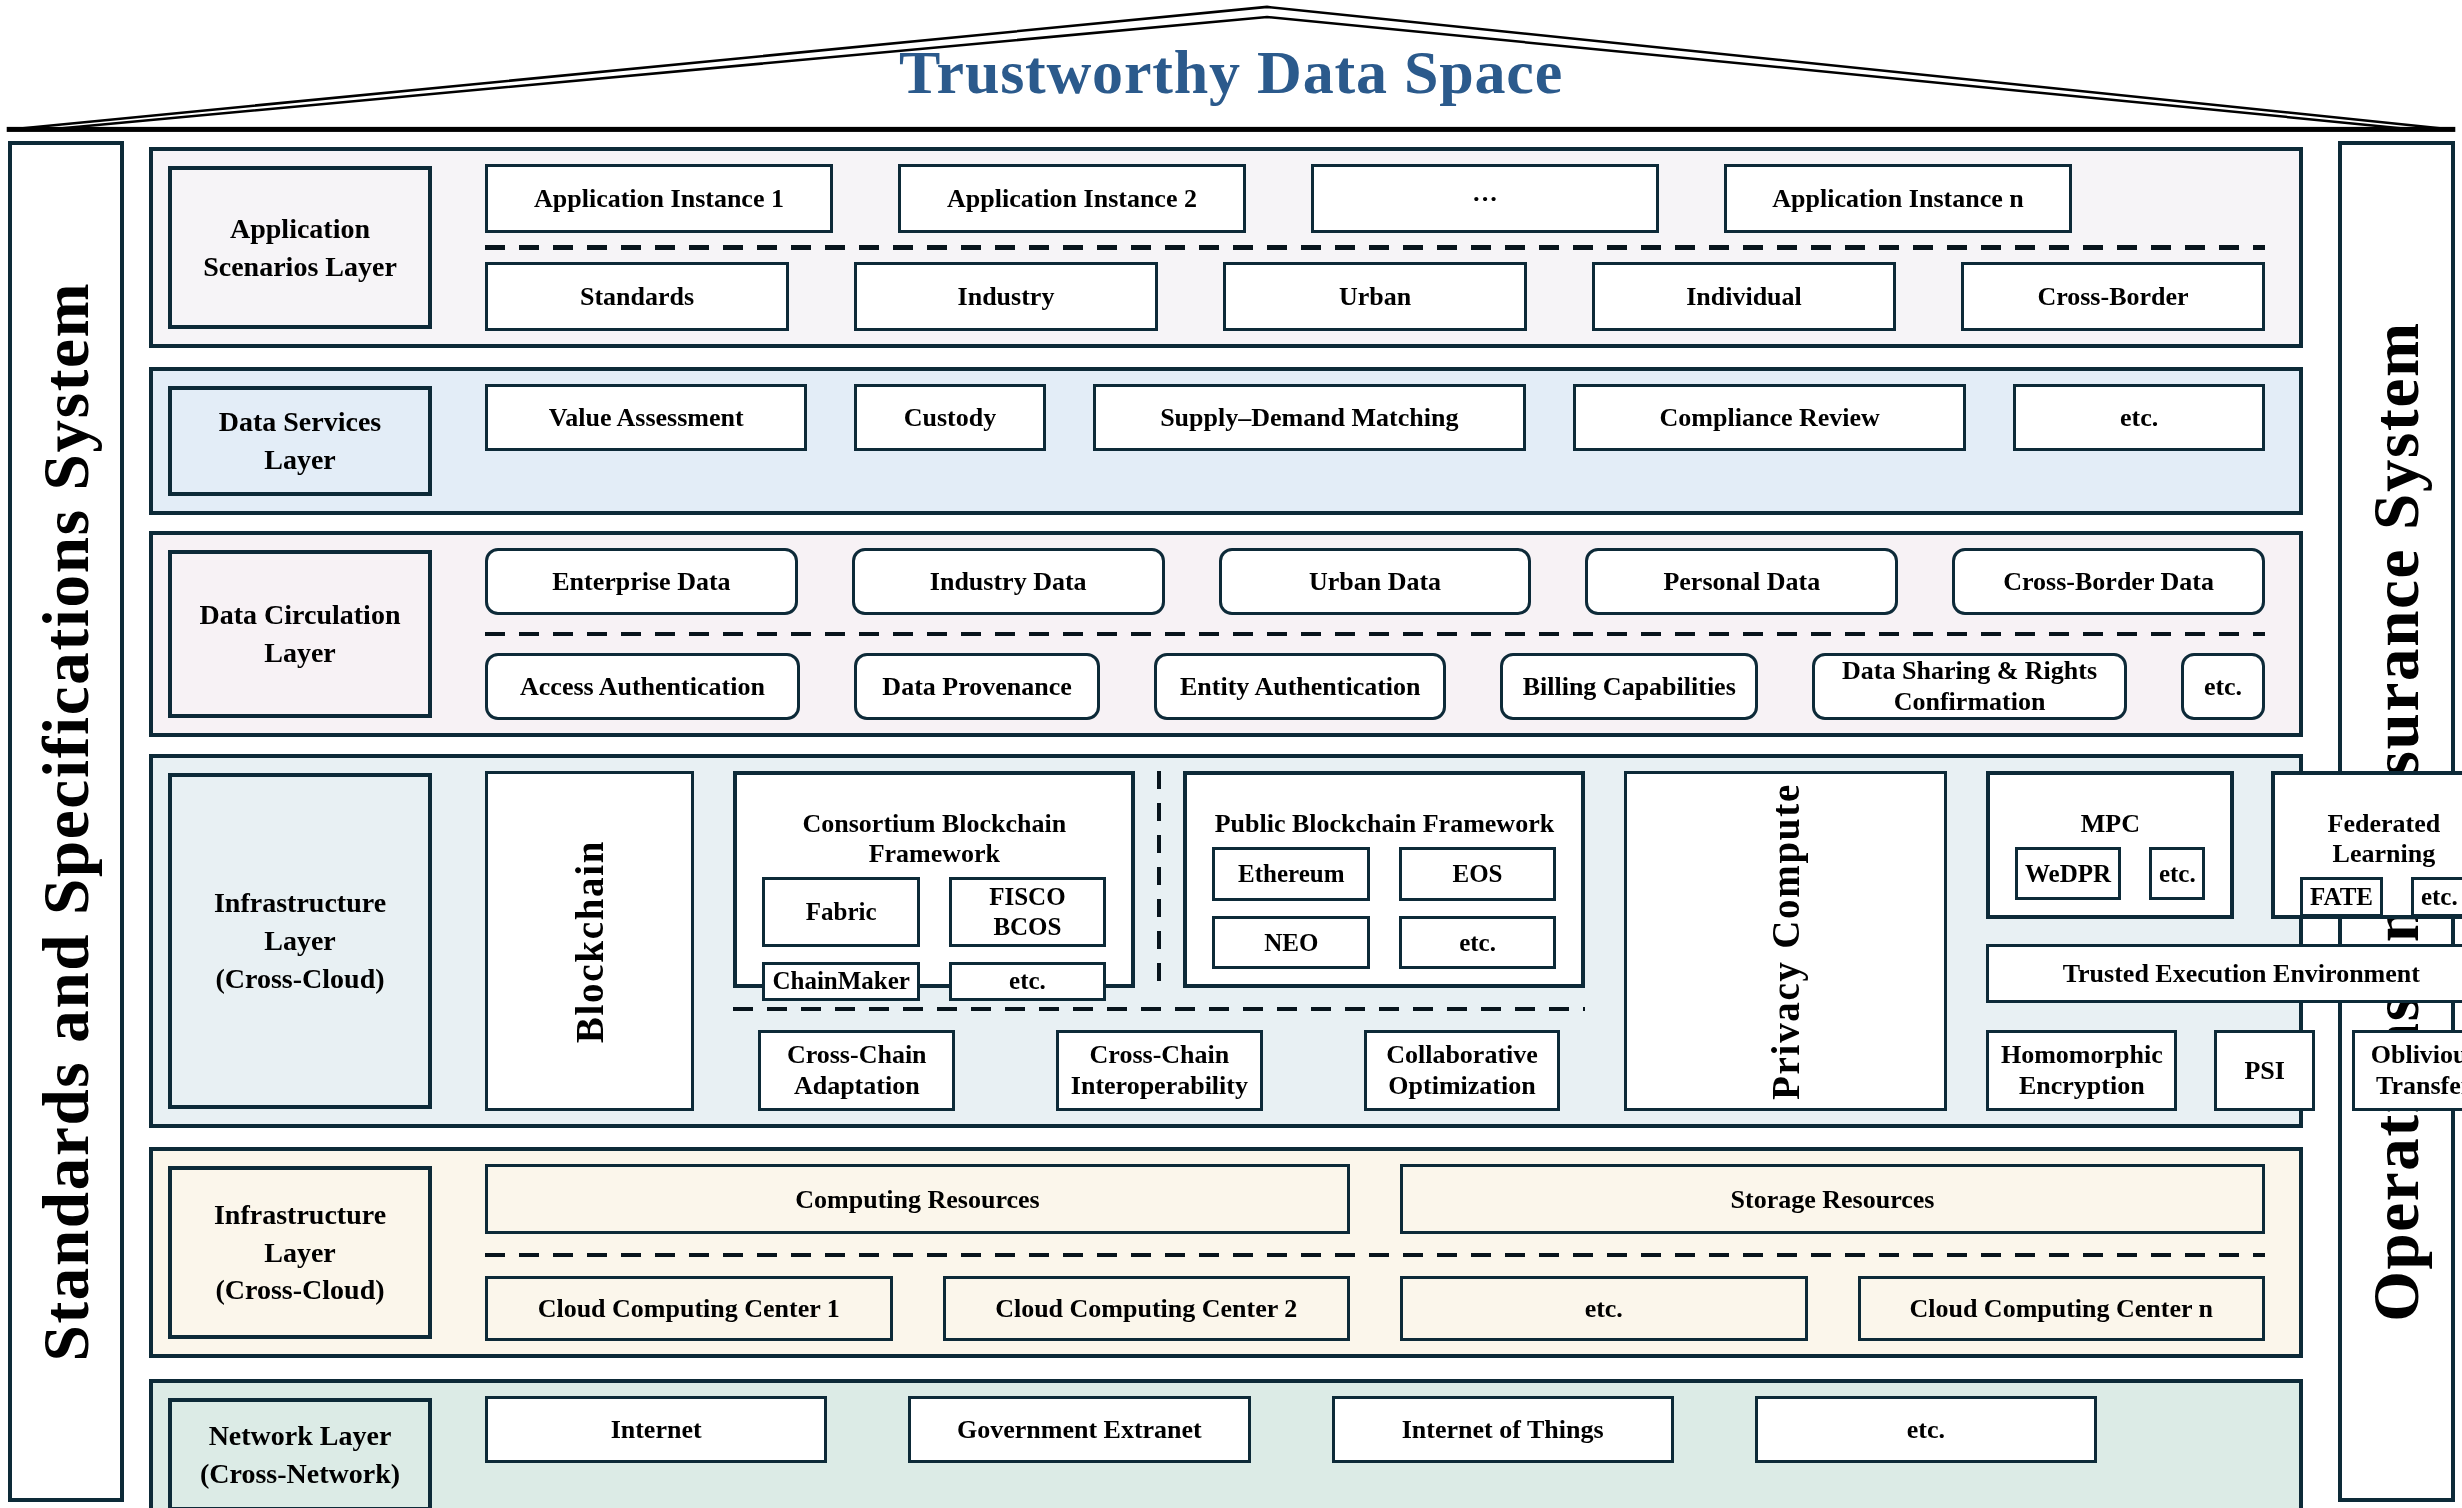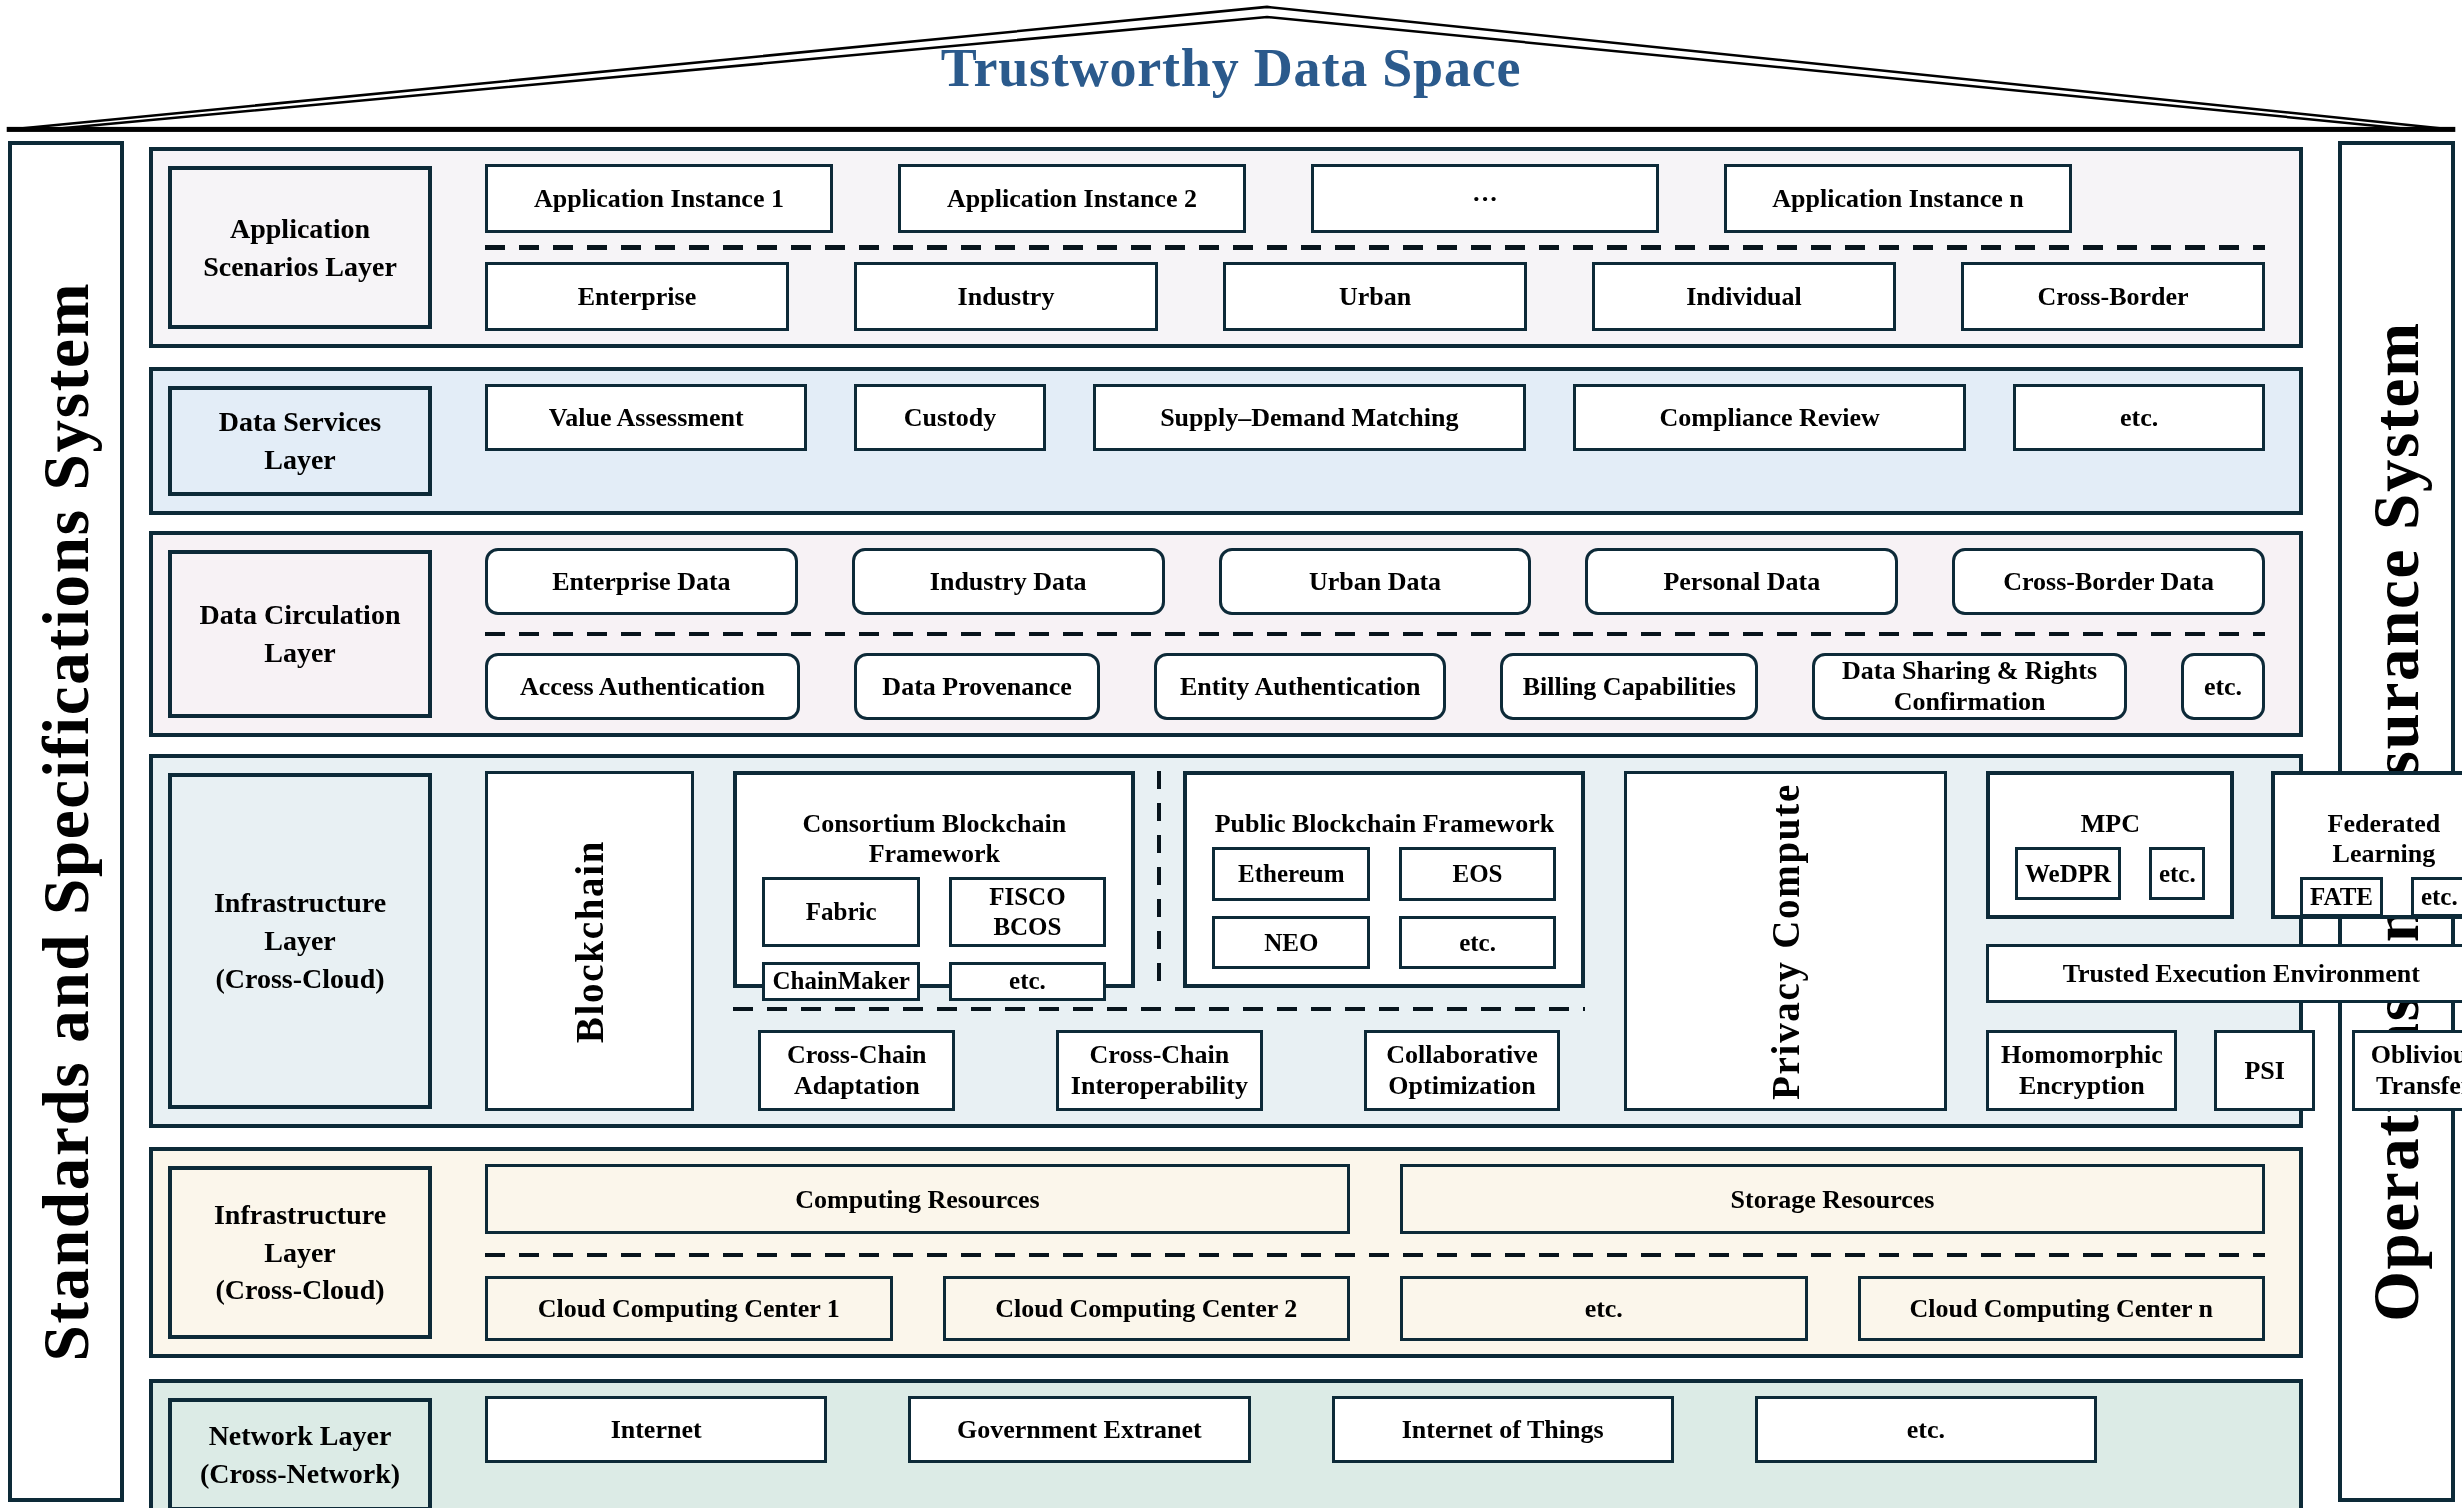--- a/index.html
+++ b/index.html
@@ -18,21 +18,21 @@
   body{
     width:2462px;height:1509px;position:relative;overflow:hidden;
     font-family:"Liberation Serif","DejaVu Serif",serif;color:#000;
   }
   .page{position:absolute;inset:0;}
 
   
   .roof{position:absolute;left:0;top:0;}
   .title{
     position:absolute;left:0;top:37px;width:100%;text-align:center;
-    font-size:54px;font-weight:bold;color:var(--title-blue);
+    font-size:62px;font-weight:bold;color:var(--title-blue);
     letter-spacing:0.8px;
   }
 
   
   .sidebar{
     position:absolute;top:141px;height:1361px;width:116px;
     background:#fff;border:4.2px solid var(--ink);
     display:flex;align-items:center;justify-content:center;
   }
   .sidebar.left{left:8.4px;}
@@ -168,21 +168,21 @@
     </div>
     <div class="content">
       <div class="row row1">
         <div class="box">Application Instance 1</div>
         <div class="box">Application Instance 2</div>
         <div class="box">···</div>
         <div class="box">Application Instance n</div>
       </div>
       <div class="hdash"></div>
       <div class="row">
-        <div class="box">Enterprise</div>
+        <div class="box">Standards</div>
         <div class="box">Industry</div>
         <div class="box">Urban</div>
         <div class="box">Individual</div>
         <div class="box">Cross-Border</div>
       </div>
     </div>
   </section>
 
   <section class="layer l2">
     <div class="label">

